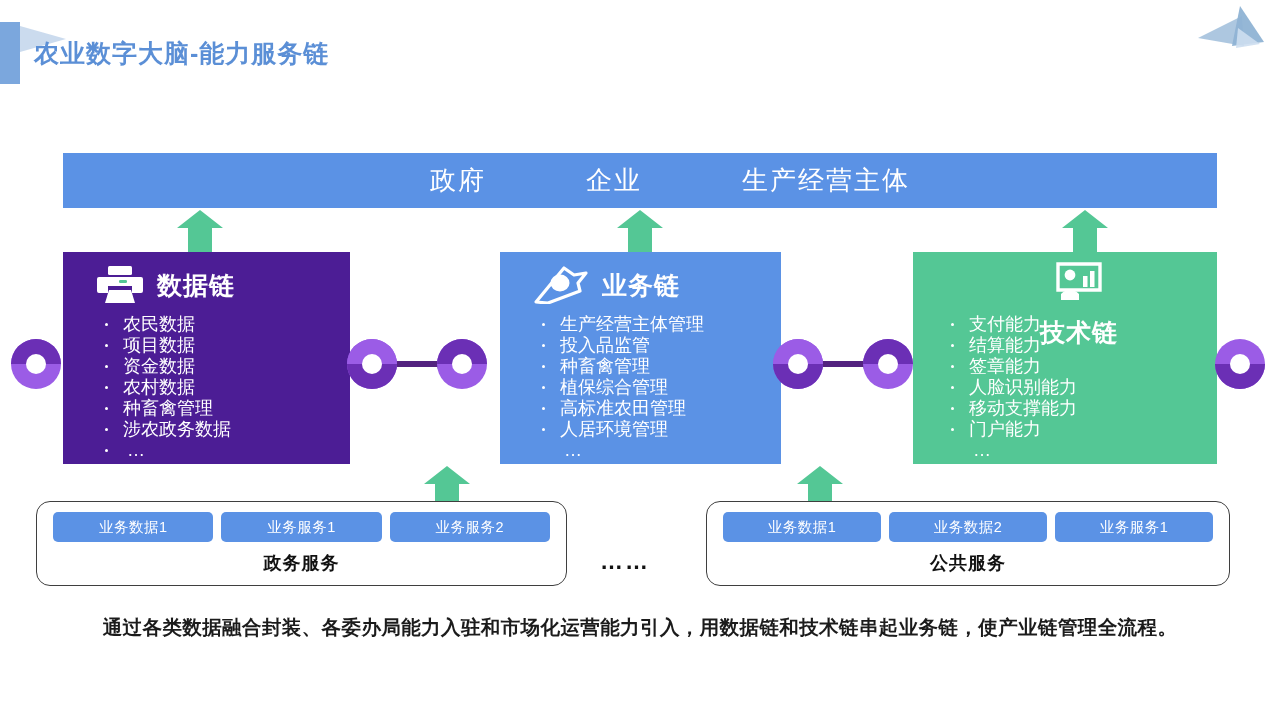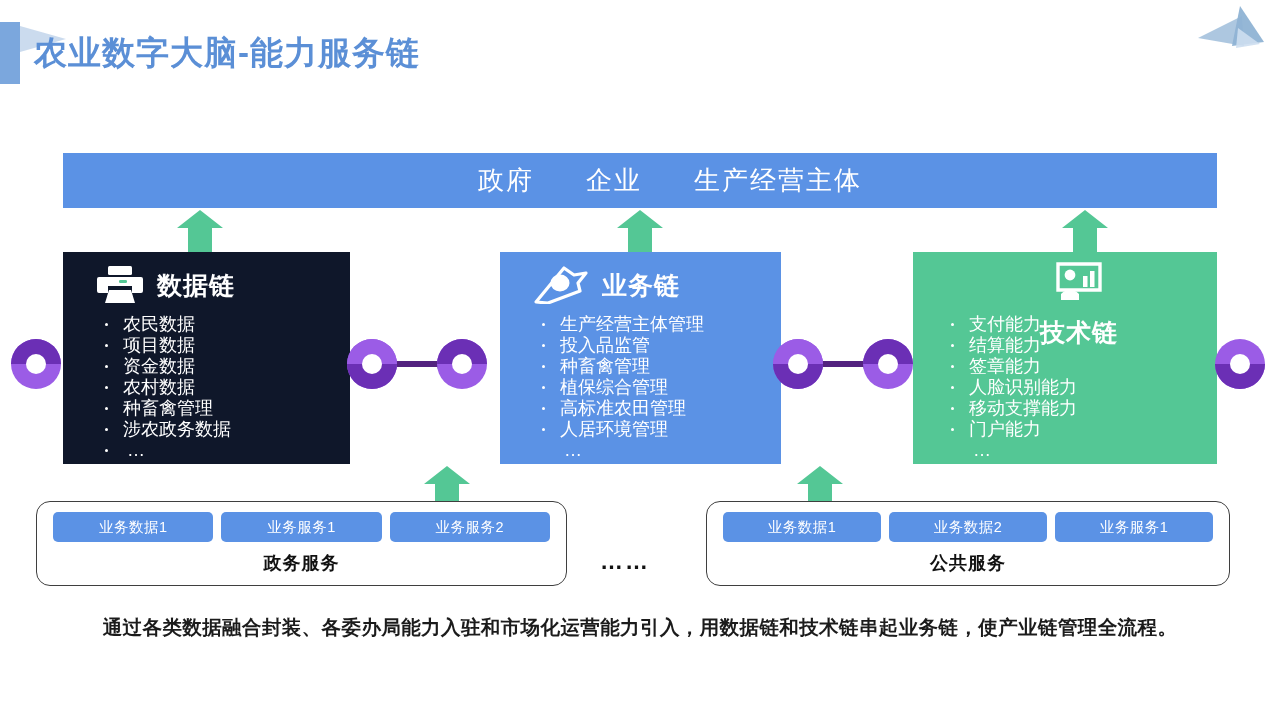--- a/index.html
+++ b/index.html
@@ -36,21 +36,21 @@
     top: 26px;
     width: 0;
     height: 0;
     border-left: 46px solid #b9cfe8;
     border-top: 13px solid transparent;
     border-bottom: 13px solid transparent;
     opacity: .75;
   }
   #page-title {
     position: relative;
-    font-size: 33px;
+    font-size: 25px;
     font-weight: bold;
     color: #5b8fd6;
     letter-spacing: 1px;
     white-space: nowrap;
   }
 
   
   #corner-deco {
     position: absolute;
     right: 8px;
@@ -63,41 +63,41 @@
   #consumer-bar {
     position: absolute;
     left: 63px;
     top: 153px;
     width: 1154px;
     height: 55px;
     background: #5b92e5;
     display: flex;
     align-items: center;
     justify-content: center;
-    gap: 52px;
+    gap: 100px;
     padding-left: 60px;
     box-sizing: border-box;
   }
   #consumer-bar .consumer {
     color: #ffffff;
     font-size: 26px;
     font-weight: 500;
     letter-spacing: 2px;
   }
 
   
   .chain-box {
     position: absolute;
     top: 252px;
     height: 212px;
     box-sizing: border-box;
     padding: 10px 0 0 0;
     color: #ffffff;
   }
-  #chain-box-data     { left: 63px;  width: 287px; background: #0f172a; }
+  #chain-box-data     { left: 63px;  width: 287px; background: #4c1d95; }
   #chain-box-business { left: 500px; width: 281px; background: #5b92e5; }
   #chain-box-tech     { left: 913px; width: 304px; background: #54c795; }
 
   .chain-head {
     display: flex;
     align-items: center;
     gap: 14px;
     padding-left: 34px;
     height: 46px;
   }

